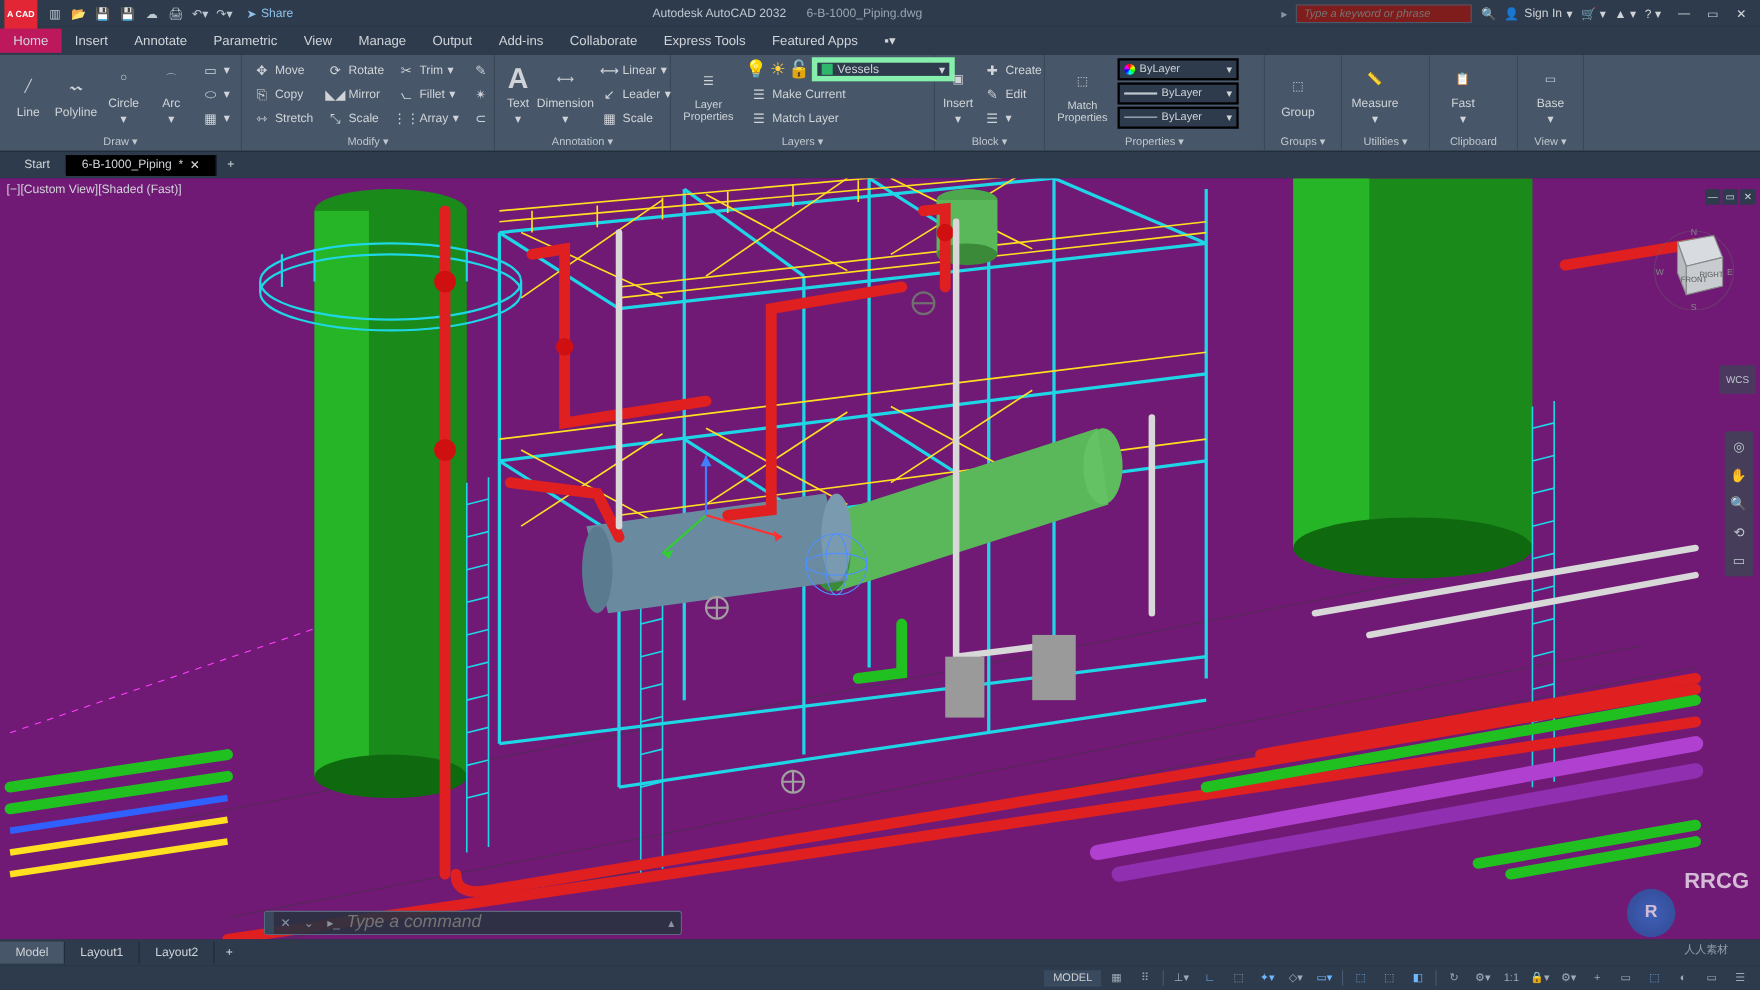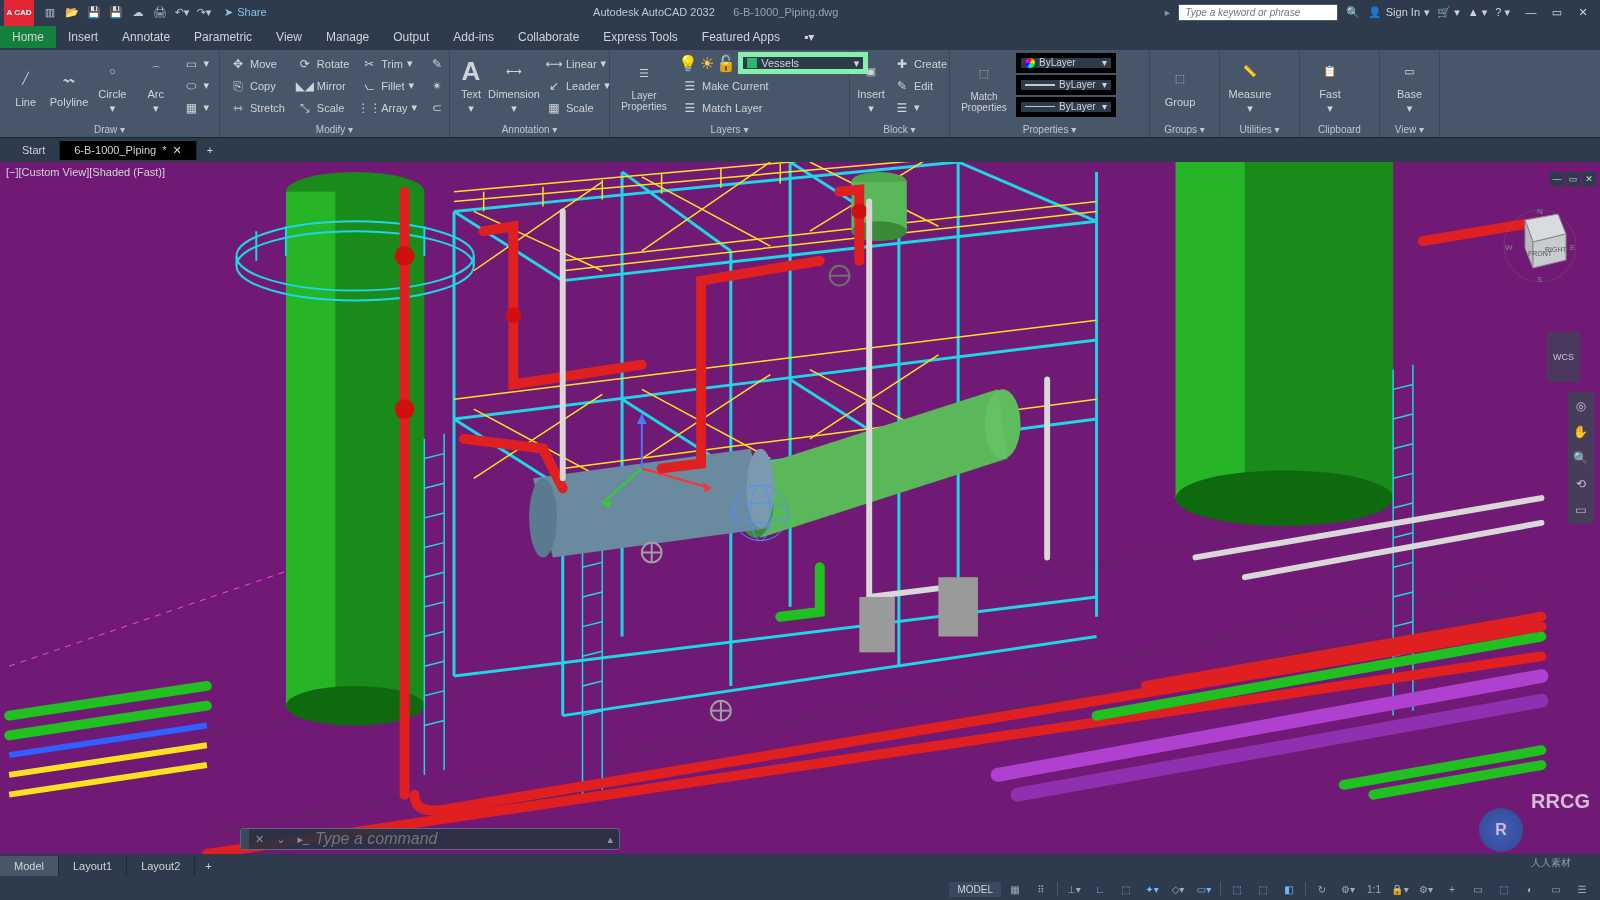--- a/index.html
+++ b/index.html
@@ -7,57 +7,57 @@
 
 
 .titlebar { height:24px; background:#2d3b4d; display:flex; align-items:center; font-size:11px; }
 .titlebar .app-icon { width:30px; height:32px; background:#e32636; color:#fff; font-size:8px; font-weight:bold; display:flex; align-items:center; justify-content:center; margin-left:4px; border-radius:2px; }
 .titlebar .qat { display:flex; gap:2px; margin-left:6px; }
 .titlebar .qat .btn { width:20px; height:20px; display:flex; align-items:center; justify-content:center; color:#c0c8d0; cursor:pointer; }
 .titlebar .share { margin-left:10px; display:flex; align-items:center; gap:4px; color:#8fc3ea; cursor:pointer; }
 .titlebar .center { flex:1; text-align:center; color:#9aa4b0; }
 .titlebar .center .app-name { color:#c0c8d0; }
 .titlebar .right { display:flex; align-items:center; gap:8px; margin-right:4px; }
-.titlebar .search { background:#ffffff; border:1px solid #4a5a6e; padding:2px 6px; font-size:10px; font-style:italic; color:#8a94a0; width:160px; }
+.titlebar .search { background:#7f1d1d; border:1px solid #4a5a6e; padding:2px 6px; font-size:10px; font-style:italic; color:#8a94a0; width:160px; }
 .titlebar .win-btns { display:flex; }
 .titlebar .win-btns span { width:26px; height:20px; display:flex; align-items:center; justify-content:center; cursor:pointer; }
 
 
 .menubar { height:26px; background:#2d3b4d; display:flex; align-items:center; font-size:12px; }
 .menubar .tab { padding:4px 12px; cursor:pointer; color:#d0d4d8; }
-.menubar .tab.active { background:#15803d; }
+.menubar .tab.active { background:#be185d; }
 
 
 .ribbon { height:88px; background:#475668; display:flex; border-bottom:1px solid #1a2330; }
 .panel { display:flex; flex-direction:column; border-right:1px solid #3a4757; }
 .panel-body { flex:1; display:flex; align-items:center; padding:2px 6px; gap:4px; }
 .panel-label { height:16px; font-size:10px; color:#c0c8d0; text-align:center; display:flex; align-items:center; justify-content:center; gap:4px; }
 .bigbtn { display:flex; flex-direction:column; align-items:center; justify-content:center; width:48px; height:66px; cursor:pointer; font-size:11px; gap:2px; }
 .bigbtn .ico { width:30px; height:30px; display:flex; align-items:center; justify-content:center; }
 .smallrow { display:flex; flex-direction:column; gap:2px; }
 .smallbtn { display:flex; align-items:center; gap:4px; height:20px; padding:0 4px; font-size:11px; cursor:pointer; }
 .smallbtn .ic { width:16px; height:16px; display:flex; align-items:center; justify-content:center; font-size:12px; }
 .layer-dd { background:#2d3b4d; border:5px solid #86efac; height:22px; display:flex; align-items:center; padding:0 4px; font-size:11px; width:130px; }
-.prop-dd { background:#2d3b4d; border:5px solid #000000; height:20px; display:flex; align-items:center; padding:0 4px; font-size:10px; width:100px; margin-bottom:2px; }
+.prop-dd { background:#2d3b4d; border:2px solid #000000; height:20px; display:flex; align-items:center; padding:0 4px; font-size:10px; width:110px; margin-bottom:2px; }
 
 
 .filetabs { height:24px; background:#2d3b4d; display:flex; align-items:center; font-size:11px; padding-left:8px; gap:0; }
 .filetabs .ftab { padding:3px 14px; background:#2d3b4d; cursor:pointer; display:flex; align-items:center; gap:6px; border-right:1px solid #1e2a3a; }
 .filetabs .ftab.active { background:#000; }
 .filetabs .addtab { padding:3px 10px; cursor:pointer; }
 
 
 .viewport { position:absolute; top:162px; left:0; right:0; bottom:46px; background:#701a75; overflow:hidden; }
 .vp-label { position:absolute; top:4px; left:6px; font-size:11px; color:#d0d4d8; }
 .vp-ctrls { position:absolute; top:10px; right:4px; display:flex; gap:2px; }
 .vp-ctrls span { width:14px; height:14px; background:#2d3b4d; display:flex; align-items:center; justify-content:center; font-size:9px; cursor:pointer; }
 .viewcube { position:absolute; top:40px; right:20px; width:80px; height:80px; }
 .navbar { position:absolute; top:230px; right:6px; width:26px; background:rgba(60,70,85,0.8); border-radius:3px; display:flex; flex-direction:column; align-items:center; padding:4px 0; gap:6px; }
 .navbar span { width:20px; height:20px; display:flex; align-items:center; justify-content:center; color:#c0c8d0; cursor:pointer; font-size:12px; }
-.wcs-badge { position:absolute; top:170px; right:20px; font-size:9px; background:rgba(60,70,85,0.7); padding:20px 6px; color:#c0c8d0; }
+.wcs-badge { position:absolute; top:170px; right:4px; font-size:9px; background:rgba(60,70,85,0.7); padding:8px 6px; color:#c0c8d0; }
 
 
 .cmdline { position:absolute; left:240px; bottom:50px; width:380px; height:22px; background:rgba(40,50,65,0.9); border:1px solid #5a6a7e; display:flex; align-items:center; font-size:11px; border-radius:3px; }
 .cmdline .handle { width:8px; height:100%; background:#3a4a5e; cursor:move; }
 .cmdline .cmd-ic { padding:0 6px; color:#8a94a0; }
 .cmdline input { flex:1; background:transparent; border:none; color:#8a94a0; font-style:italic; font-size:16px; outline:none; }
 
 
 .layouttabs { position:absolute; bottom:22px; left:0; right:0; height:24px; background:#2d3b4d; display:flex; align-items:center; font-size:11px; }
 .layouttabs .ltab { padding:4px 14px; cursor:pointer; border-right:1px solid #1e2a3a; }

